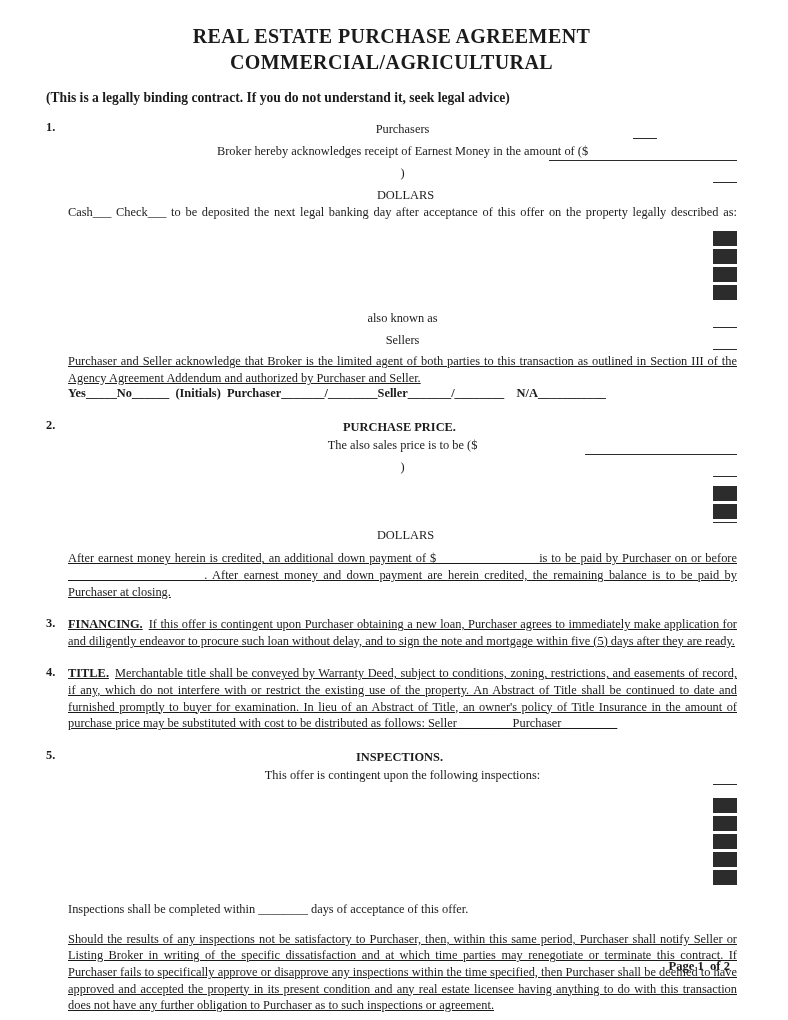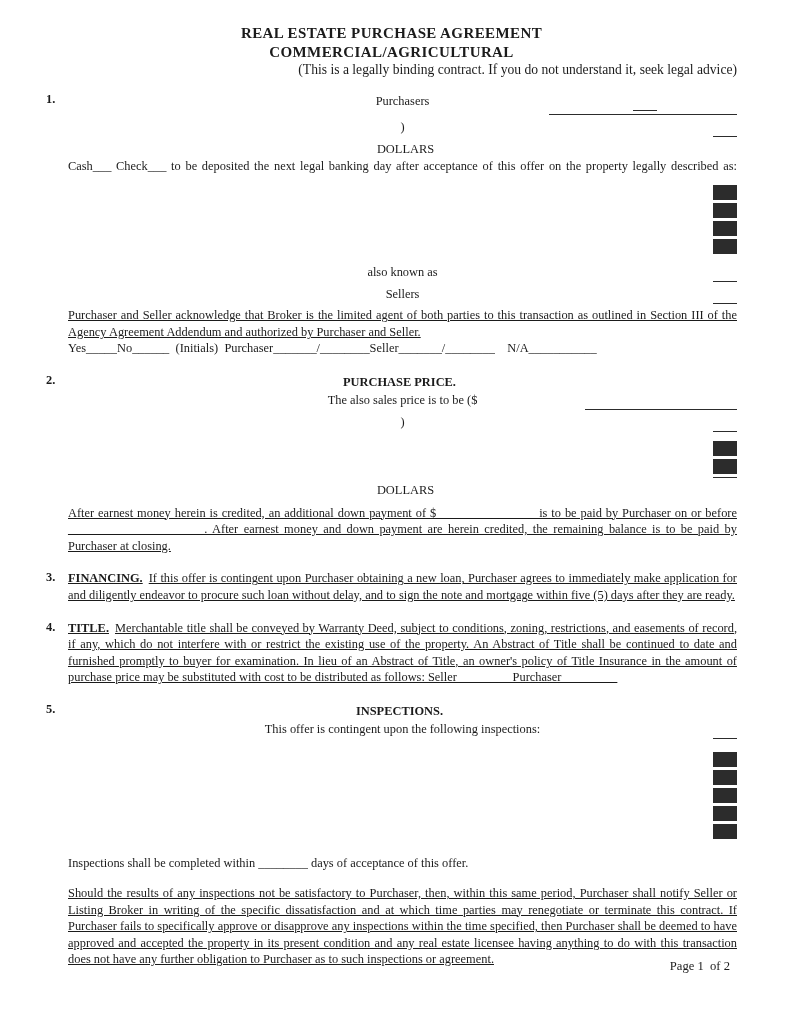--- a/index.html
+++ b/index.html
@@ -3,33 +3,33 @@
 <meta charset="utf-8">
 <style>
   * { box-sizing: border-box; }
   html, body { margin: 0; padding: 0; background: #ffffff; }
   .page {
     width: 788px; height: 1020px; position: relative; overflow: hidden;
     background: #ffffff; color: #1b1b1b;
     font-family: "Liberation Serif", "DejaVu Serif", serif;
     font-size: 12.4px; padding: 24px 51px 0 46px;
   }
-  .title { text-align: center; font-weight: bold; font-size: 15px; line-height: 1.28; letter-spacing: .4px; }
-  .subtitle { text-align: right; font-weight: normal; font-size: 13.6px; }
+  .title { text-align: center; font-weight: bold; font-size: 20px; line-height: 1.28; letter-spacing: .4px; }
+  .subtitle { text-align: left; font-weight: bold; font-size: 13.6px; margin-top: 15px; }
   .section { display: flex; margin-top: 14px; }
   .num { flex: 0 0 22px; font-weight: bold; }
   .sbody { flex: 1; min-width: 0; }
   .b { font-weight: bold; }
   .lead { font-weight: bold; margin-right: 6px; }
   .para { text-align: justify; line-height: 16.6px; text-decoration: underline; }
   .line { display: flex; align-items: center; line-height: 18px; min-height: 18px; flex-direction: column; }
   .fill { flex: 1 1 auto; height: 1px; background: #2c2c2c; align-self: flex-end; margin-bottom: 3px; min-width: 24px; }
   .fill.fixed { flex: 0 0 auto; }
   .blank-row { height: 18px; }
-  .pre { white-space: pre-wrap; }
+  .pre { white-space: pre-wrap; font-weight: bold; }
   .spread { text-align: justify; text-align-last: justify; line-height: 17px; }
   .dollars { margin-left: 6px; }
   .initials-line { font-weight: bold; margin-top: 56px; margin-left: 152px; font-size: 13px; }
   .page-footer { position: absolute; right: 58px; bottom: 46px; font-size: 12.6px; }
   .gap6 { margin-top: 6px; }
   .gap10 { margin-top: 10px; }
   .gap14 { margin-top: 14px; }
 </style>
 </head>
 <body>
@@ -46,20 +46,21 @@
   <div class="section">
     <div class="num">1.</div>
     <div class="sbody">
 
       <div class="line">
         <span>Purchasers</span>
         <span class="fill" style="margin-right:80px"></span>
       </div>
 
       <div class="line">
+        <span>Broker hereby acknowledges receipt of Earnest Money in the amount of  ($</span>
         <span class="fill fixed" style="width:188px"></span>
         <span>)</span>
       </div>
 
       <div class="line">
         <span class="fill"></span>
         <span class="dollars">DOLLARS</span>
       </div>
 
       <div class="spread">Cash___   Check___  to be deposited the next legal banking day after acceptance of this offer on the property legally described as:</div>

